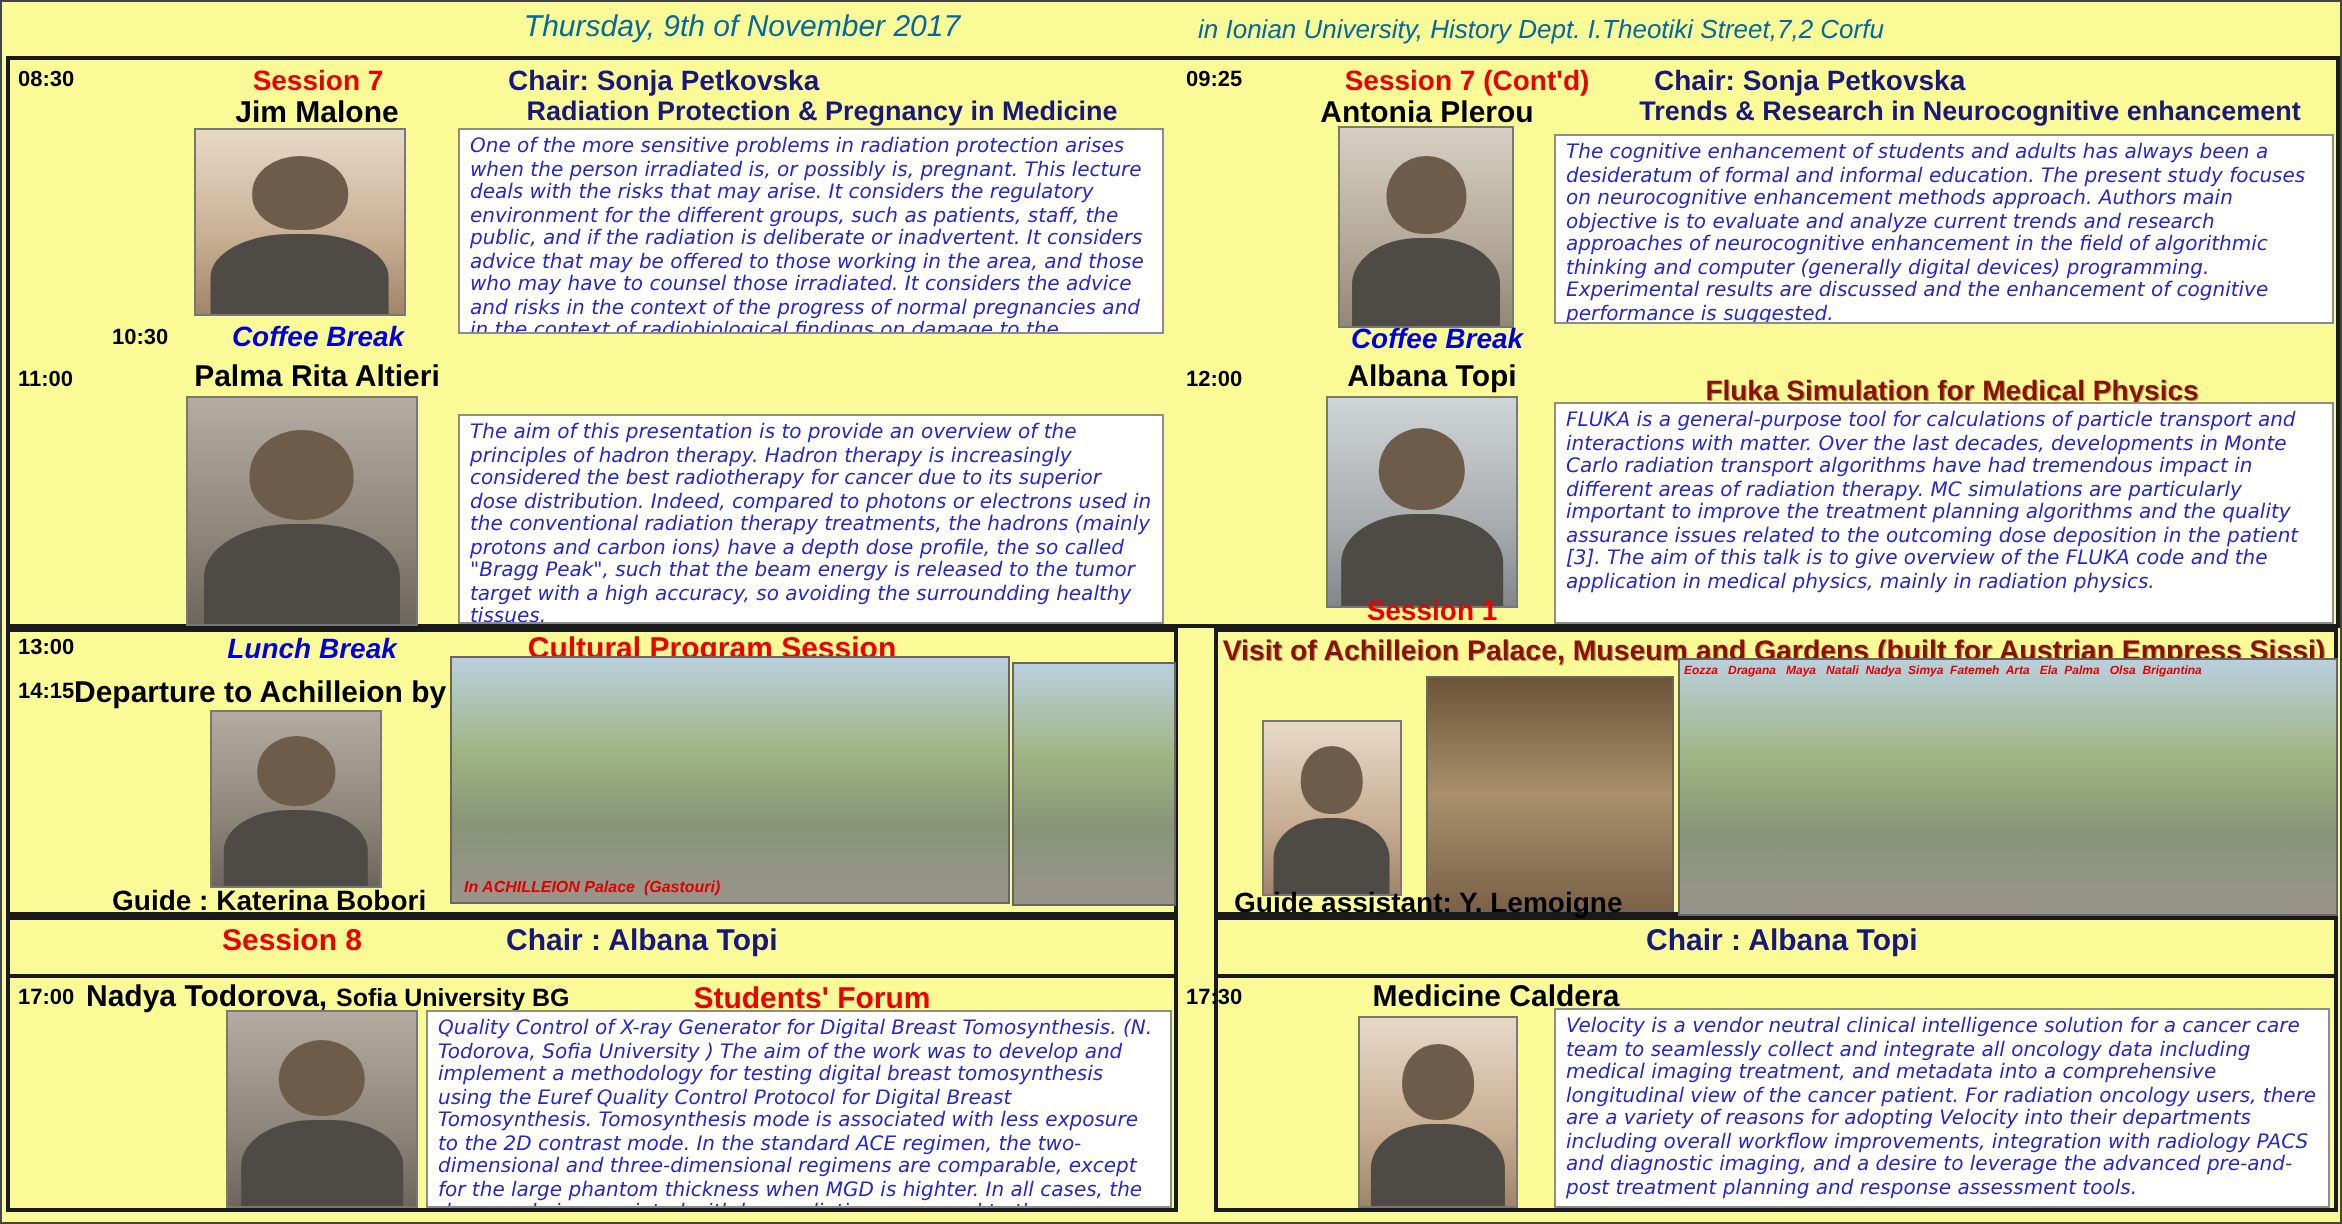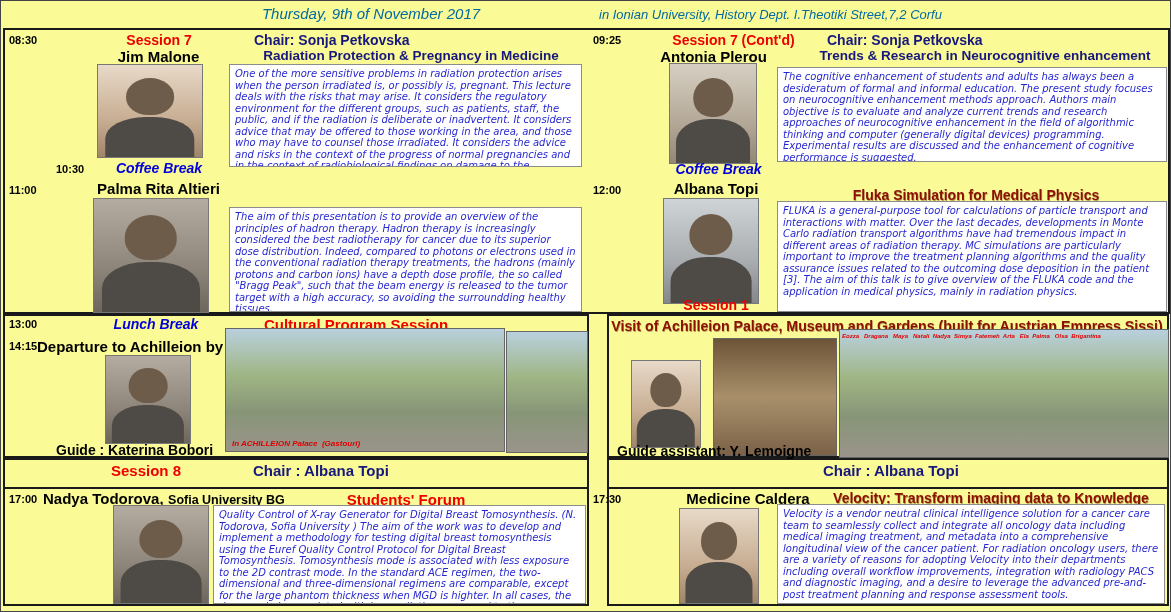--- a/index.html
+++ b/index.html
@@ -125,17 +125,16 @@
   <div class="t" style="left:42px;top:489px;">
     <span class="black" style="font-size:15px;">Nadya Todorova,</span>
     <span class="black" style="font-size:12.5px;">Sofia University BG</span>
   </div>
   <div class="t red ctr" style="left:235px;top:490px;width:340px;font-size:15px;">Students' Forum</div>
   <div class="portrait dark" style="left:112px;top:504px;width:94px;height:97px;"></div>
   <div class="abstract" style="left:212px;top:504px;width:373px;height:99px;">Quality Control of X-ray Generator for Digital Breast Tomosynthesis. (N. Todorova, Sofia University ) The aim of the work was to develop and implement a methodology for testing digital breast tomosynthesis using the Euref Quality Control Protocol for Digital Breast Tomosynthesis. Tomosynthesis mode is associated with less exposure to the 2D contrast mode. In the standard ACE regimen, the two-dimensional and three-dimensional regimens are comparable, except for the large phantom thickness when MGD is highter. In all cases, the dose mode is associated with less radiation compared to the tomosynthesis.</div>
 
   <div class="t time" style="left:592px;top:492px;">17:30</div>
   <div class="t black ctr" style="left:672px;top:489px;width:150px;font-size:15px;">Medicine Caldera</div>
-  <div class="t dred ctr" style="left:812px;top:489px;width:356px;font-size:14px;">Velocity: Transform imaging data to Knowledge</div>
   <div class="portrait warm" style="left:678px;top:507px;width:78px;height:94px;"></div>
   <div class="abstract" style="left:776px;top:503px;width:388px;height:100px;">Velocity is a vendor neutral clinical intelligence solution for a cancer care team to seamlessly collect and integrate all oncology data including medical imaging treatment, and metadata into a comprehensive longitudinal view of the cancer patient. For radiation oncology users, there are a variety of reasons for adopting Velocity into their departments including overall workflow improvements, integration with radiology PACS and diagnostic imaging, and a desire to leverage the advanced pre-and-post treatment planning and response assessment tools.</div>
 
 </div>
 
 </body></html>

